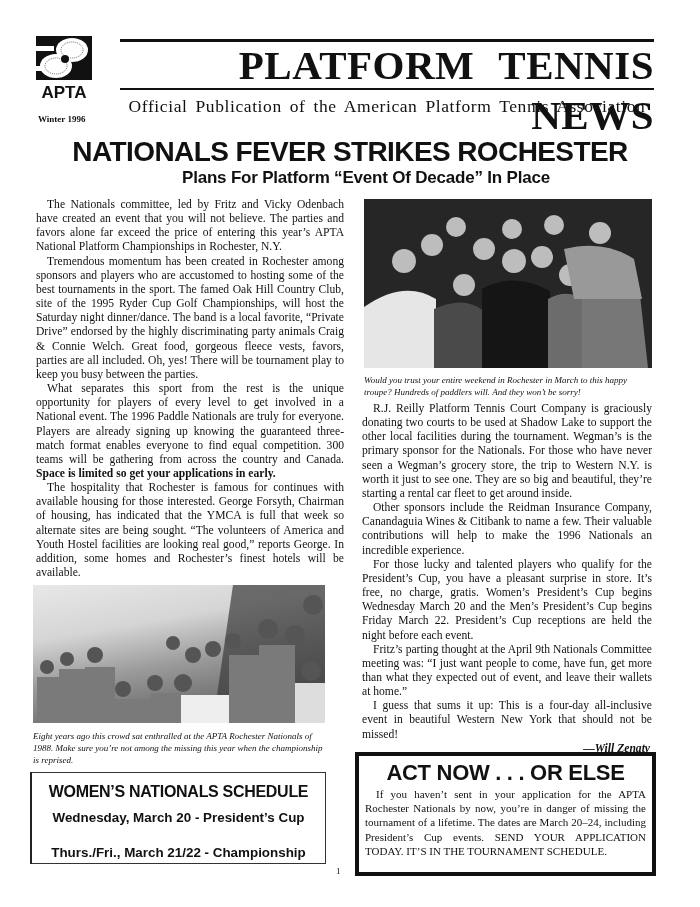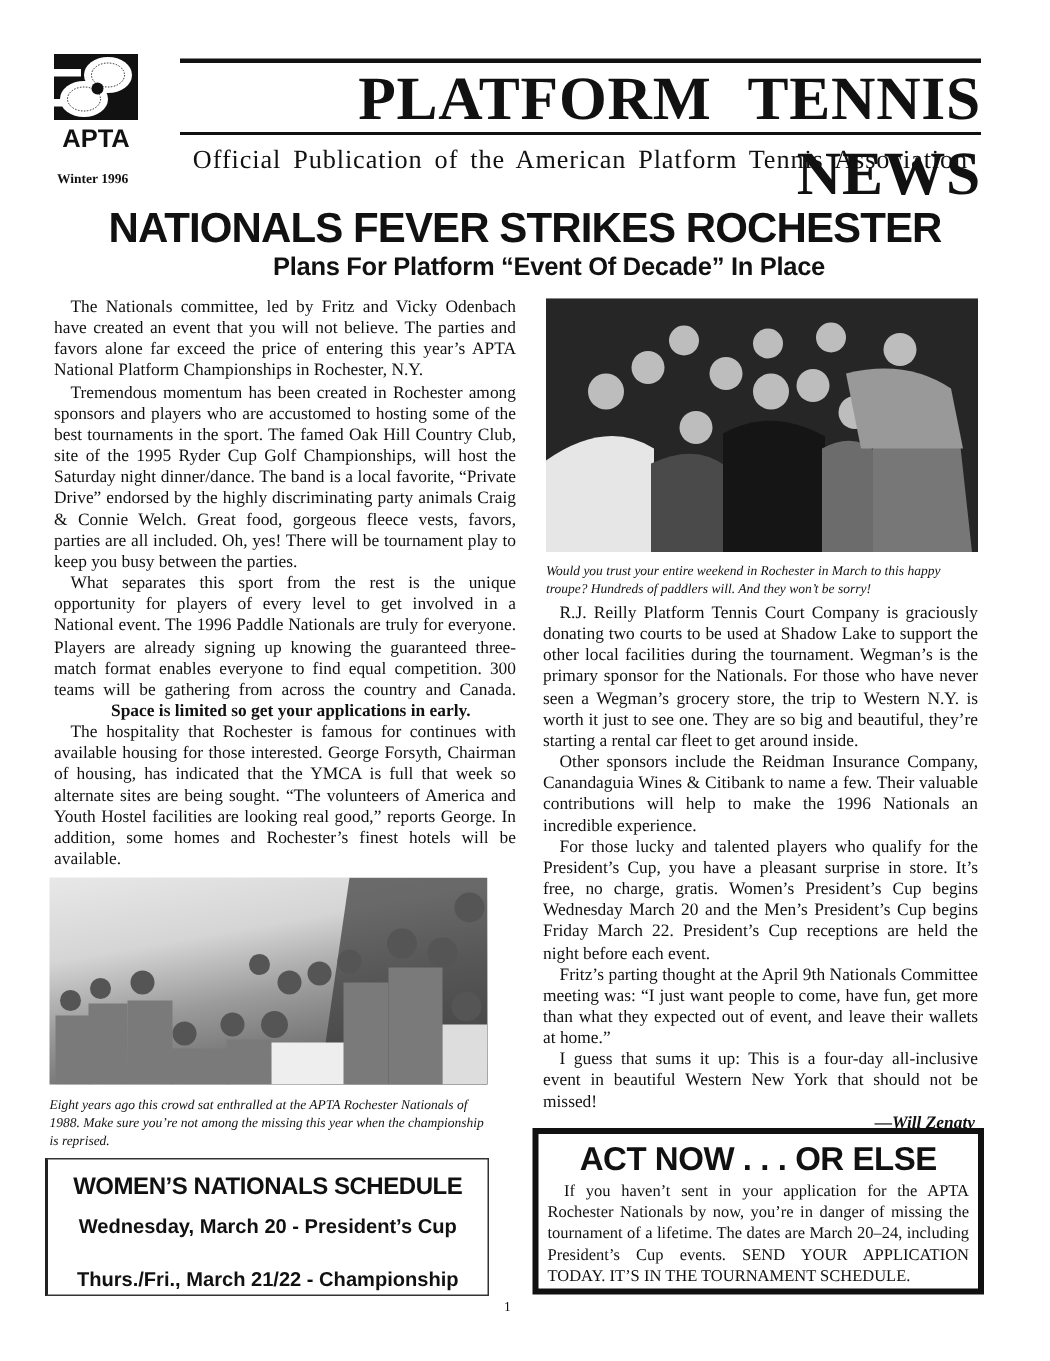--- a/index.html
+++ b/index.html
@@ -12,39 +12,39 @@
   .masthead-rule-top { position: absolute; left: 120px; top: 39px; width: 534px; height: 3px; background: #111; }
   .masthead-title { position: absolute; left: 120px; top: 40px; width: 534px; font-family: "Liberation Serif", serif; font-weight: bold; font-size: 41px; letter-spacing: 0.5px; word-spacing: 14px; line-height: 50px; text-align: right; }
   .masthead-rule-bottom { position: absolute; left: 120px; top: 88px; width: 534px; height: 2px; background: #111; }
   .masthead-sub { position: absolute; left: 120px; top: 96px; width: 534px; font-family: "Liberation Serif", serif; font-size: 17.5px; letter-spacing: 0.6px; word-spacing: 3px; text-align: center; }
 
   .headline { position: absolute; left: 0; top: 136px; width: 700px; text-align: center; font-family: "Liberation Sans", sans-serif; font-weight: bold; font-size: 28px; letter-spacing: -0.6px; }
   .subhead { position: absolute; left: 16px; top: 168px; width: 700px; text-align: center; font-family: "Liberation Sans", sans-serif; font-weight: bold; font-size: 17px; letter-spacing: -0.2px; }
 
   .col-left { position: absolute; left: 36px; top: 198px; width: 308px; font-size: 11.6px; line-height: 14.15px; text-align: justify; }
   .col-left p, .col-right p { text-indent: 11px; }
-  .col-left b { font-weight: bold; margin-left: 38px; }
+  .col-left b { font-weight: bold; }
 
   .photo { position: absolute; overflow: hidden; }
   .photo-left { left: 33px; top: 585px; width: 292px; height: 138px; background: linear-gradient(170deg, #e8e8e8 0%, #d5d5d5 30%, #9a9a9a 55%, #4a4a4a 100%); }
   .photo-right { left: 364px; top: 199px; width: 288px; height: 169px; background: #2a2a2a; }
 
   .caption { position: absolute; font-style: italic; font-size: 9px; line-height: 12px; }
   .caption-left { left: 33px; top: 730px; width: 296px; }
   .caption-right { left: 364px; top: 374px; width: 292px; }
 
   .col-right { position: absolute; left: 362px; top: 402px; width: 290px; font-size: 11.6px; line-height: 14.15px; text-align: justify; }
   .byline { text-align: right; font-style: italic; font-weight: bold; padding-right: 2px; }
 
   .schedule-box { position: absolute; left: 30px; top: 772px; width: 296px; height: 92px; border: 1px solid #333; border-left: 2px solid #222; text-align: center; font-family: "Liberation Sans", sans-serif; font-weight: bold; }
   .schedule-title { margin-top: 10px; font-size: 16px; letter-spacing: -0.3px; }
   .schedule-line { font-size: 13.4px; margin-top: 9px; }
   .schedule-line + .schedule-line { margin-top: 20px; }
 
-  .act-box { position: absolute; left: 355px; top: 752px; width: 301px; height: 111px; border: 4px solid #111; padding: 4px 6px 0 6px; }
+  .act-box { position: absolute; left: 355px; top: 752px; width: 301px; height: 124px; border: 4px solid #111; padding: 4px 6px 0 6px; }
   .act-title { text-align: center; font-family: "Liberation Sans", sans-serif; font-weight: bold; font-size: 22px; letter-spacing: -0.3px; margin-bottom: 1px; }
   .act-body { font-size: 11px; line-height: 14.2px; text-align: justify; }
   .act-body p { text-indent: 11px; }
 
   .page-number { position: absolute; left: 336px; top: 866px; font-size: 9px; }
 </style>
 </head>
 <body>
 
 <div class="logo">

